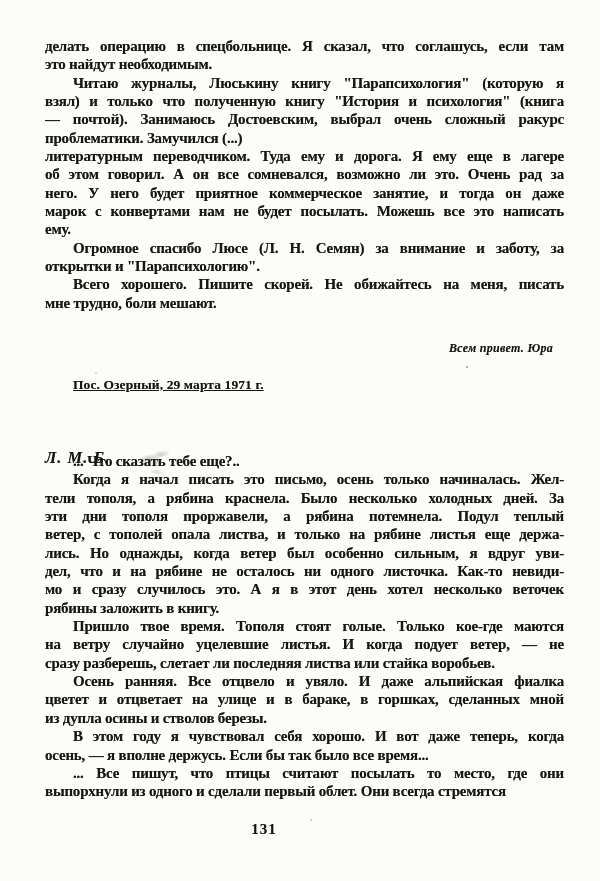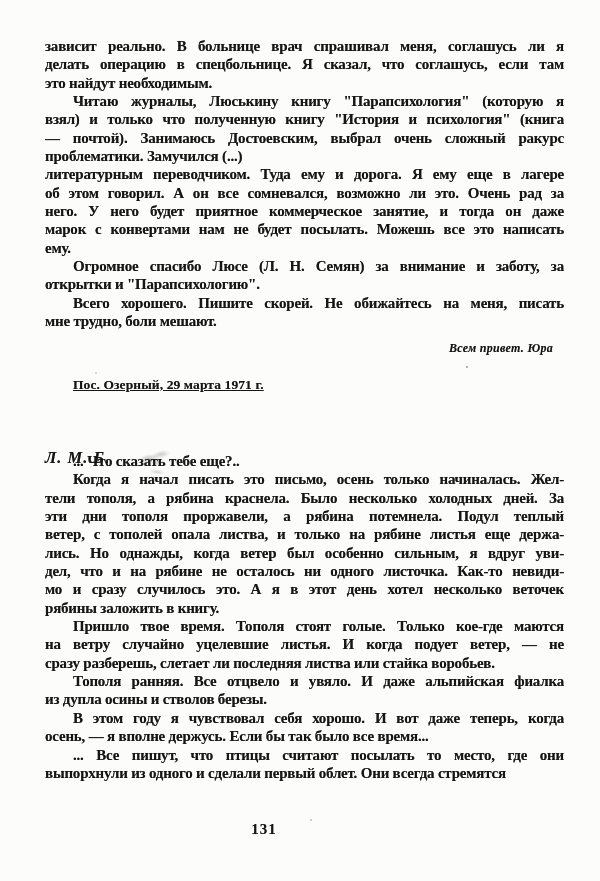--- a/index.html
+++ b/index.html
@@ -95,21 +95,20 @@
   .speck1 { left: 466px; top: 366px; width: 2px; height: 2px; }
   .speck2 { left: 310px; top: 819px; width: 2px; height: 2px; opacity: 0.6; }
   .speck3 { left: 95px;  top: 372px; width: 2px; height: 2px; opacity: 0.5; }
 </style>
 </head>
 <body style="background: rgb(252, 252, 250); color: rgb(22, 22, 20);">
 
 <div class="page">
 
   <div class="body-text block1">
-      <div class="line">зависит реально. В больнице врач спрашивал меня, соглашусь ли я</div>
       <div class="line">делать операцию в спецбольнице. Я сказал, что соглашусь, если там</div>
       <div class="line last">это найдут необходимым.</div>
       <div class="line indent">Читаю журналы, Люськину книгу "Парапсихология" (которую я</div>
       <div class="line">взял) и только что полученную книгу "История и психология" (книга</div>
       <div class="line">— почтой). Занимаюсь Достоевским, выбрал очень сложный ракурс</div>
       <div class="line last">проблематики. Замучился (...)</div>
       <div class="line">литературным переводчиком. Туда ему и дорога. Я ему еще в лагере</div>
       <div class="line">об этом говорил. А он все сомневался, возможно ли это. Очень рад за</div>
       <div class="line">него. У него будет приятное коммерческое занятие, и тогда он даже</div>
       <div class="line">марок с конвертами нам не будет посылать. Можешь все это написать</div>
@@ -132,21 +131,22 @@
       <div class="line">тели тополя, а рябина краснела. Было несколько холодных дней. За</div>
       <div class="line">эти дни тополя проржавели, а рябина потемнела. Подул теплый</div>
       <div class="line">ветер, с тополей опала листва, и только на рябине листья еще держа-</div>
       <div class="line">лись. Но однажды, когда ветер был особенно сильным, я вдруг уви-</div>
       <div class="line">дел, что и на рябине не осталось ни одного листочка. Как-то невиди-</div>
       <div class="line">мо и сразу случилось это. А я в этот день хотел несколько веточек</div>
       <div class="line last">рябины заложить в книгу.</div>
       <div class="line indent">Пришло твое время. Тополя стоят голые. Только кое-где маются</div>
       <div class="line">на ветру случайно уцелевшие листья. И когда подует ветер, — не</div>
       <div class="line last">сразу разберешь, слетает ли последняя листва или стайка воробьев.</div>
-      <div class="line indent">Тополя ранняя. Все отцвело и увяло. И даже альпийская фиалка</div>
+      <div class="line indent">Осень ранняя. Все отцвело и увяло. И даже альпийская фиалка</div>
+      <div class="line">цветет и отцветает на улице и в бараке, в горшках, сделанных мной</div>
       <div class="line last">из дупла осины и стволов березы.</div>
       <div class="line indent">В этом году я чувствовал себя хорошо. И вот даже теперь, когда</div>
       <div class="line last">осень, — я вполне держусь. Если бы так было все время...</div>
       <div class="line indent">... Все пишут, что птицы считают посылать то место, где они</div>
       <div class="line last">выпорхнули из одного и сделали первый облет. Они всегда стремятся</div>
     </div>
 
   <div class="page-number">131</div>
 
   <div class="smudge smudge1"></div>

